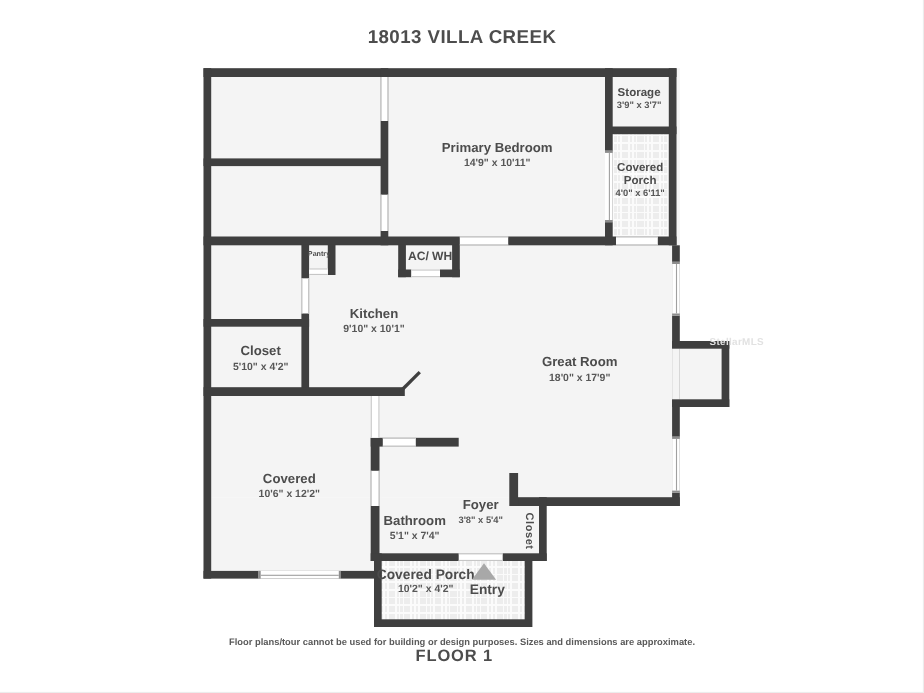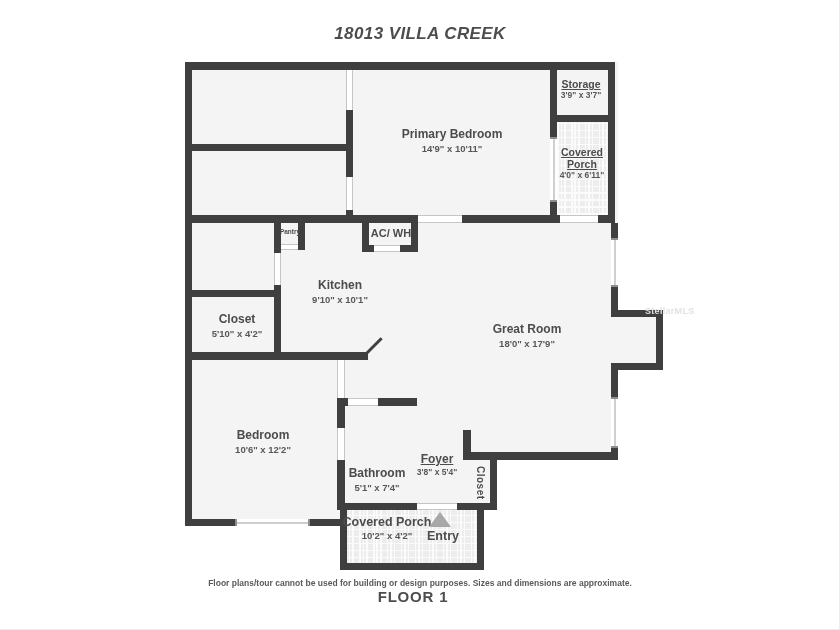--- a/index.html
+++ b/index.html
@@ -33,29 +33,29 @@
   
   .oh,.ov{position:absolute;display:block;background:#fff;z-index:4;box-sizing:border-box;}
   .oh{border-top:1px solid #c6c6c6;border-bottom:1px solid #c6c6c6;}
   .ov{border-left:1px solid #c6c6c6;border-right:1px solid #c6c6c6;}
 
   
   .lbl{position:absolute;z-index:5;text-align:center;transform:translateX(-50%);
        color:#4c4c4c;line-height:1.3;}
   .lbl .nm{font-weight:700;font-size:12px;white-space:nowrap;display:block;}
   .lbl .dm{font-weight:600;font-size:9.5px;color:#575757;white-space:nowrap;display:block;}
-  .lbl.sm .nm{font-size:10.5px;white-space:normal;line-height:1.15;text-decoration:underline;}
+  .lbl.sm .nm{font-size:10.5px;white-space:normal;line-height:1.15;}
   .lbl.sm .dm{font-size:8.5px;}
   .lbl.wrap{width:56px;}
   .tiny{position:absolute;z-index:5;font-weight:700;font-size:6.5px;color:#4c4c4c;
         transform:translateX(-50%);}
   .vlbl{position:absolute;z-index:5;writing-mode:vertical-rl;font-weight:700;font-size:10px;
         color:#4c4c4c;letter-spacing:.5px;}
   .title{position:absolute;z-index:5;left:420px;top:24px;transform:translateX(-50%);
-         font-weight:700;font-size:17px;color:#4d4d4d;letter-spacing:.4px;white-space:nowrap;font-style:italic;}
+         font-weight:700;font-size:17px;color:#4d4d4d;letter-spacing:.4px;white-space:nowrap;}
   .floor1{position:absolute;z-index:5;left:413px;top:588px;transform:translateX(-50%);
           font-weight:700;font-size:15px;color:#4d4d4d;letter-spacing:.8px;white-space:nowrap;}
   .disc{position:absolute;z-index:5;left:420px;top:578px;transform:translateX(-50%);
         font-weight:700;font-size:8.5px;color:#5a5a5a;white-space:nowrap;}
   .wm{position:absolute;z-index:5;left:645px;top:306px;font-weight:700;font-size:9px;
       color:#e2e2e2;letter-spacing:.3px;}
   .tri{position:absolute;z-index:5;width:0;height:0;
        border-left:11px solid transparent;border-right:11px solid transparent;
        border-bottom:15px solid #a8a8a8;}
 </style>
@@ -144,21 +144,21 @@
   </div>
   <div class="lbl" style="left:237px;top:312px">
     <span class="nm">Closet</span>
     <span class="dm">5'10" x 4'2"</span>
   </div>
   <div class="lbl" style="left:527px;top:322px">
     <span class="nm">Great Room</span>
     <span class="dm">18'0" x 17'9"</span>
   </div>
   <div class="lbl" style="left:263px;top:428px">
-    <span class="nm">Bedroom</span>
+    <span class="nm">Covered</span>
     <span class="dm">10'6" x 12'2"</span>
   </div>
   <div class="lbl" style="left:377px;top:466px">
     <span class="nm">Bathroom</span>
     <span class="dm">5'1" x 7'4"</span>
   </div>
   <div class="lbl sm" style="left:437px;top:453px">
     <span class="nm" style="font-size:12px">Foyer</span>
     <span class="dm">3'8" x 5'4"</span>
   </div>

